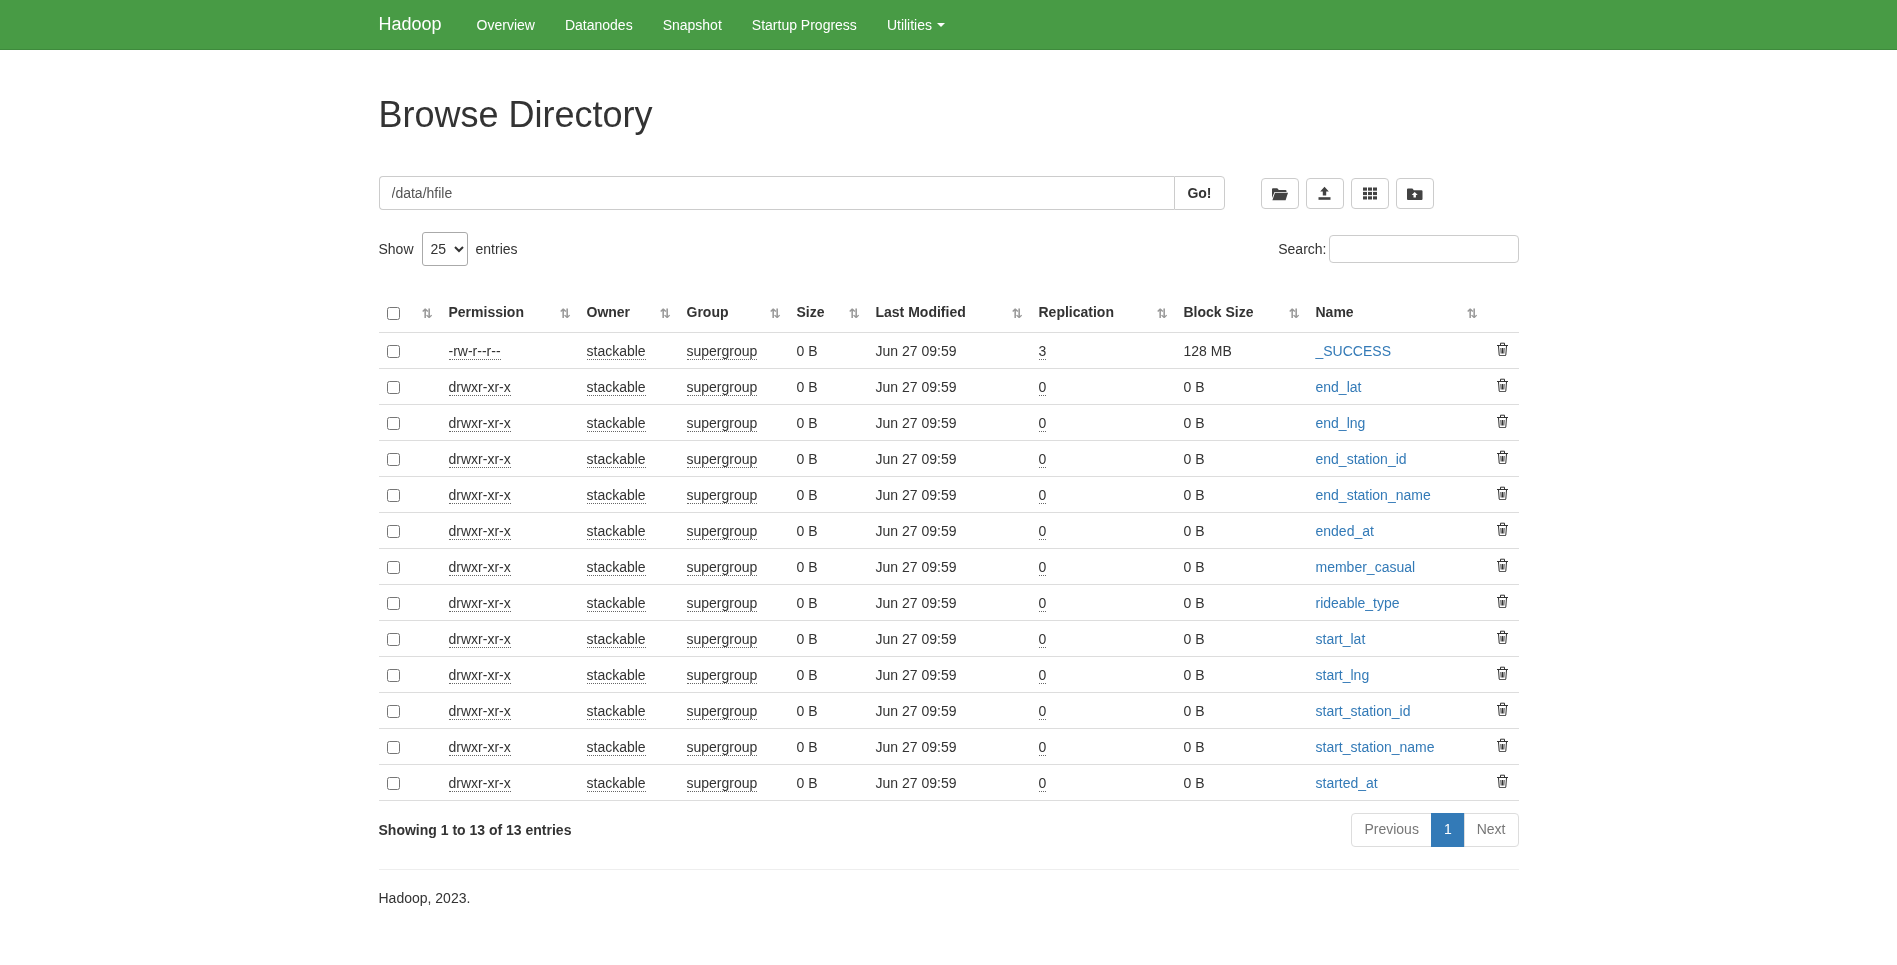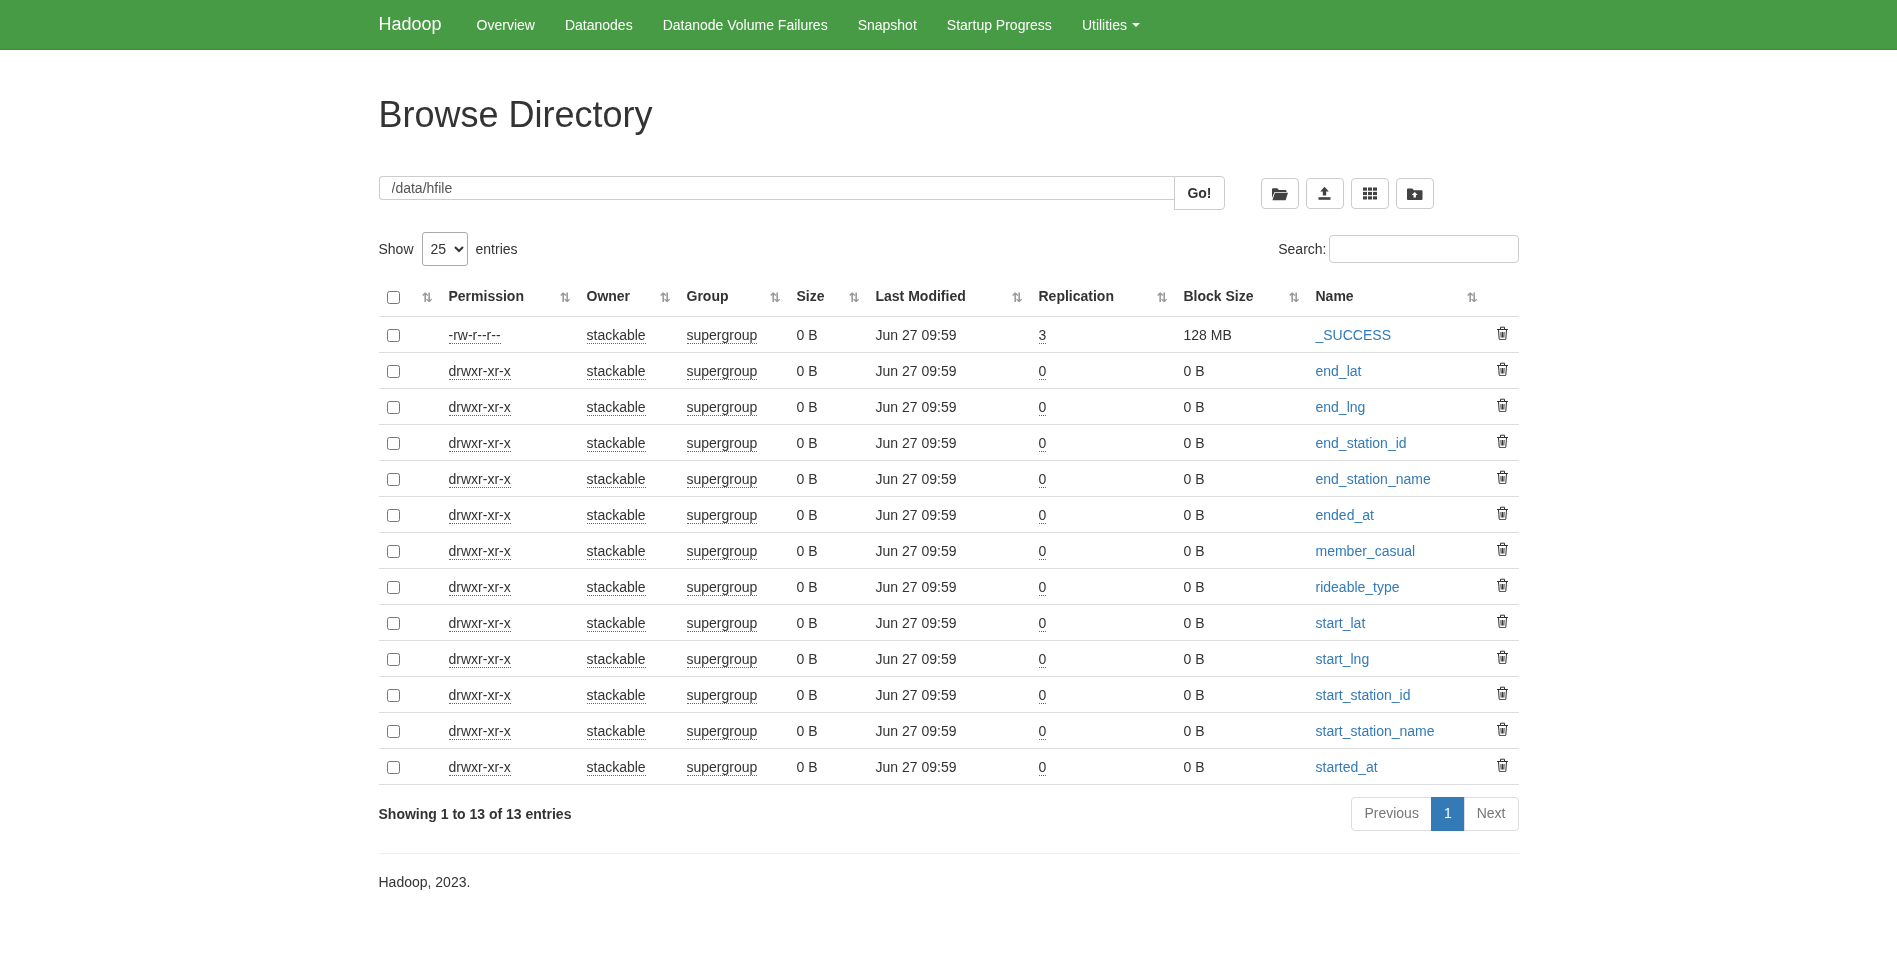--- a/index.html
+++ b/index.html
@@ -40,38 +40,38 @@
   }
 
   
   .container { width: 1170px; margin: 0 auto; padding: 0 15px; }
   h1.page-title { font-size: 36px; font-weight: 400; color: #333; margin: 44px 0 40px; }
 
   
   .path-row { display: flex; align-items: flex-start; margin-bottom: 22px; }
   .input-group { display: flex; width: 846px; }
   .path-input {
-    flex: 1; height: 24px; padding: 6px 12px;
+    flex: 1; height: 34px; padding: 6px 12px;
     border: 1px solid #ccc; border-right: 0; border-radius: 4px 0 0 4px;
     font-size: 14px; color: #555; outline: none;
     font-family: "Liberation Sans", "DejaVu Sans", sans-serif;
   }
   .go-btn {
     height: 34px; padding: 6px 12px; border: 1px solid #ccc; background: #fff;
     border-radius: 0 4px 4px 0; font-size: 14px; color: #333; cursor: pointer; font-weight: 700;
     font-family: "Liberation Sans", "DejaVu Sans", sans-serif;
   }
   .icon-buttons { display: flex; gap: 7px; margin-left: 36px; margin-top: 2px; }
   .icon-btn {
     width: 38px; height: 31px; border: 1px solid #ccc; border-radius: 4px; background: #fff;
     display: flex; align-items: center; justify-content: center; cursor: pointer; padding: 0;
   }
 
   
-  .controls-row { display: flex; justify-content: space-between; align-items: center; margin-bottom: 14px; }
+  .controls-row { display: flex; justify-content: space-between; align-items: center; margin-bottom: 30px; }
   .show-entries { display: flex; align-items: center; gap: 8px; }
   .page-size-select {
     height: 34px; border: 1px solid #aaa; border-radius: 3px; padding: 2px 4px;
     font-size: 14px; color: #333; background: #fff;
     font-family: "Liberation Sans", "DejaVu Sans", sans-serif;
   }
   .search-box { display: flex; align-items: center; gap: 2px; }
   .search-input {
     width: 190px; height: 28px; border: 1px solid #ccc; border-radius: 4px;
     padding: 4px 8px; font-size: 14px; outline: none;
@@ -118,23 +118,20 @@
 
 <nav class="navbar">
   <div class="navbar-inner">
     <a class="brand">Hadoop</a>
     <ul class="nav">
       <li>
           <a>Overview</a>
         </li>
       <li>
           <a>Datanodes</a>
-        </li>
-      <li>
-          <a>Datanode Volume Failures</a>
         </li>
       <li>
           <a>Snapshot</a>
         </li>
       <li>
           <a>Startup Progress</a>
         </li>
       <li>
         <a>
           <span>Utilities</span>

